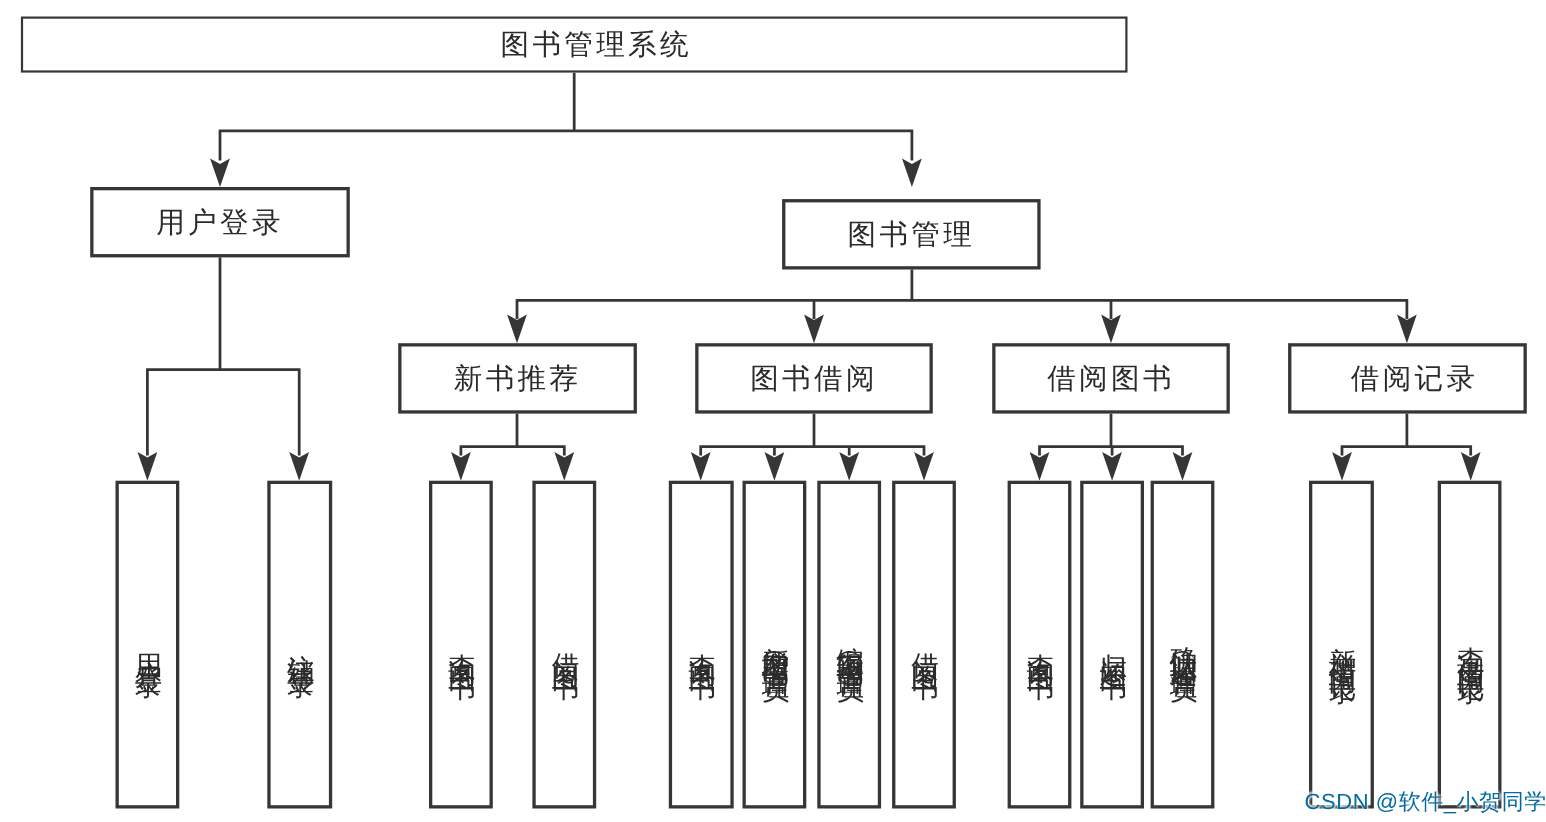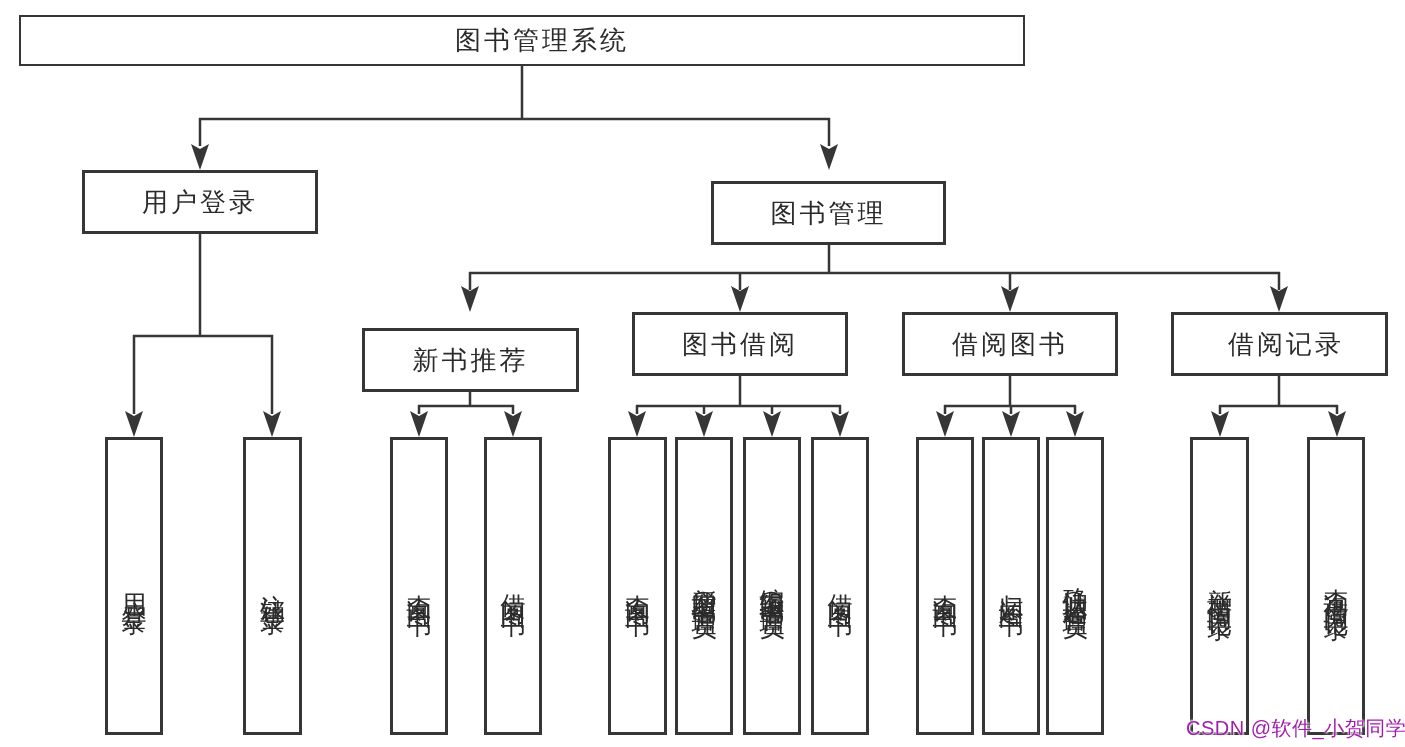--- a/index.html
+++ b/index.html
@@ -55,21 +55,21 @@
   .leaf.long .vlabel {
     letter-spacing: 4px;
   }
   #watermark {
     position: absolute;
     left: 1186px;
     top: 715px;
     z-index: 3;
     font-size: 20px;
     letter-spacing: 0.5px;
-    color: #a21caf;
+    color: #0369a1;
     white-space: nowrap;
     text-shadow: 0 0 2px #ffffff, 1px 1px 2px #ffffff, -1px -1px 2px #ffffff;
   }
 </style>
 </head>
 <body>
 
 <div id="stage">
 
   <svg id="connectors" viewBox="0 0 1405 747" xmlns="http://www.w3.org/2000/svg">
@@ -116,21 +116,21 @@
     <span class="hlabel">图书管理系统</span>
   </div>
 
   <div class="node" style="left:82px; top:170px; width:236px; height:64px;">
     <span class="hlabel">用户登录</span>
   </div>
   <div class="node" style="left:711px; top:170px; width:235px; height:64px;margin-top:11px;">
     <span class="hlabel">图书管理</span>
   </div>
 
-  <div class="node" style="left:362px; top:328px; width:217px; height:64px;">
+  <div class="node" style="left:362px; top:312px; width:217px; height:64px;">
     <span class="hlabel">新书推荐</span>
   </div>
   <div class="node" style="left:632px; top:312px; width:216px; height:64px;">
     <span class="hlabel">图书借阅</span>
   </div>
   <div class="node" style="left:902px; top:312px; width:216px; height:64px;">
     <span class="hlabel">借阅图书</span>
   </div>
   <div class="node" style="left:1171px; top:312px; width:217px; height:64px;padding-left:13px;">
     <span class="hlabel">借阅记录</span>

